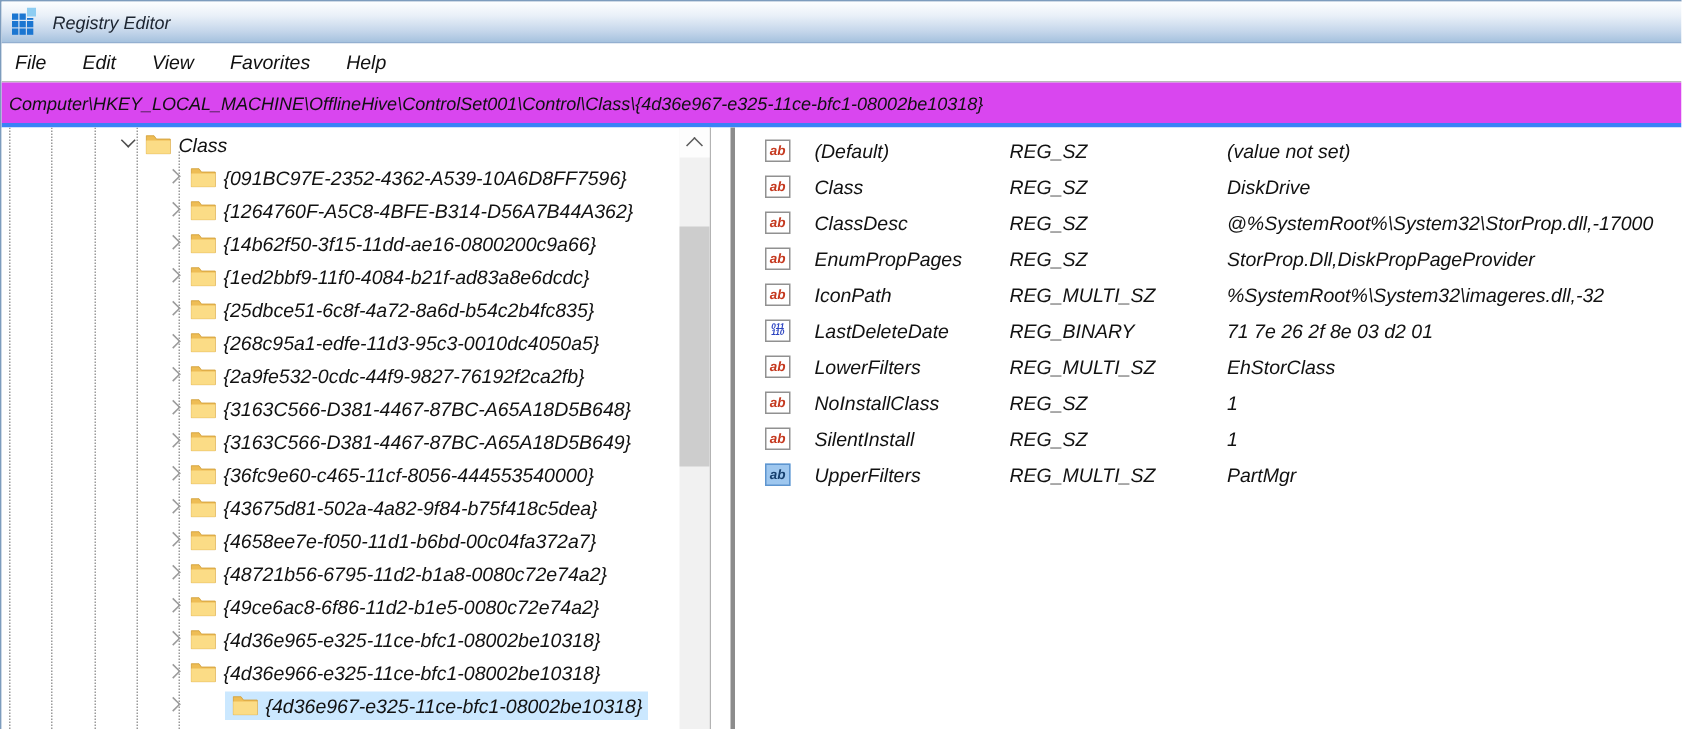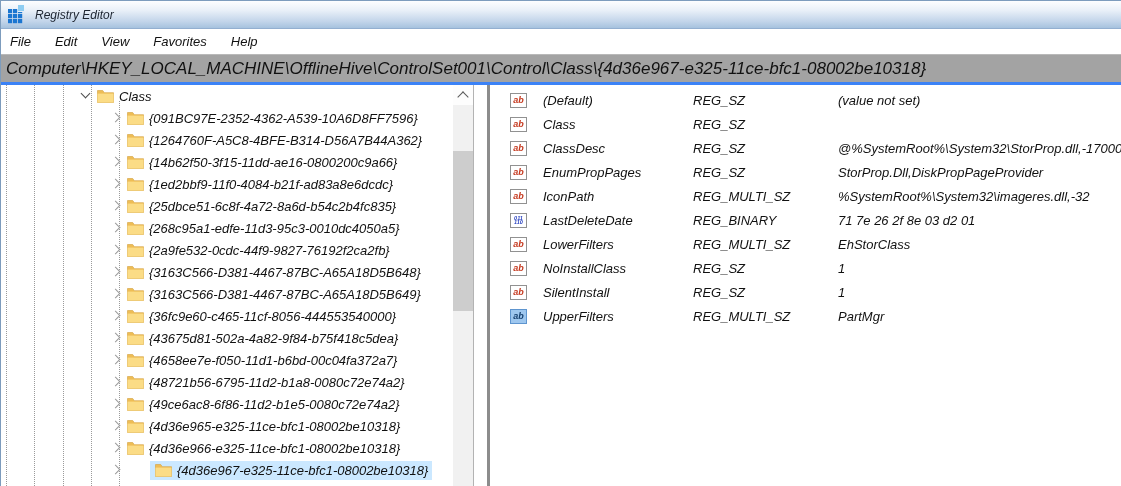--- a/index.html
+++ b/index.html
@@ -24,22 +24,22 @@
   
   .menubar {
     height:26px; background:#fff; display:flex; align-items:center;
     border-bottom:1px solid #b9b9b9; font-size:13px;
   }
   .menu-item { padding:0 12px; height:100%; display:flex; align-items:center; }
   .menu-item:first-child { padding-left:9px; }
 
   
   .addressbar {
-    height:27px; background:#a3a3a3; display:flex; align-items:center;
-    font-size:17px; padding-left:5px; white-space:nowrap; overflow:hidden;font-style:italic;
+    height:27px; background:#d946ef; display:flex; align-items:center;
+    font-size:12px; padding-left:5px; white-space:nowrap; overflow:hidden;font-style:italic;
   }
 
   
   .main { display:flex; height:404px; border-top:3px solid #3b82f6; }
 
   
   .tree-pane { width:452px; position:relative; background:#fff; overflow:hidden; flex:0 0 auto; }
   .guide { position:absolute; top:0; bottom:0; width:0; border-left:1px dotted #9a9a9a; }
   .g1 { left:5px; } .g2 { left:33px; } .g3 { left:62px; } .g4 { left:90px; }
   .g5 { left:118px; top:16px; }
@@ -83,21 +83,21 @@
   .v-icon {
     width:17px; height:15px; margin-left:20px; flex:0 0 auto;
     background:#fff; border:1px solid #919191; position:relative;
     display:flex; align-items:center; justify-content:center;
     font-style:italic; overflow:hidden;
   }
   .v-icon.string { color:#c5391f; font-size:9px; font-weight:bold; letter-spacing:0; }
   .v-icon.binary { color:#2b43c0; font-size:5.5px; line-height:4.5px; font-weight:bold; white-space:pre; text-align:center; }
   .v-icon.selected { background:#9ec7ef; border-color:#5e95cf; color:#16406f; }
   .v-name { width:130px; margin-left:16px; overflow:hidden; }
-  .v-type { width:145px; overflow:hidden;margin-left:20px; }
+  .v-type { width:145px; overflow:hidden; }
   .v-data { flex:1; overflow:hidden; }
 </style>
 </head>
 <body>
 
 <div class="window">
 
   <div class="titlebar">
     <span class="app-icon">
       <svg width="19" height="19" viewBox="0 0 19 19">
@@ -387,20 +387,21 @@
           <span class="v-icon string">ab</span>
           <span class="v-name">(Default)</span>
           <span class="v-type">REG_SZ</span>
           <span class="v-data">(value not set)</span>
         </div>
 
         <div class="value-row">
           <span class="v-icon string">ab</span>
           <span class="v-name">Class</span>
           <span class="v-type">REG_SZ</span>
+          <span class="v-data">DiskDrive</span>
         </div>
 
         <div class="value-row">
           <span class="v-icon string">ab</span>
           <span class="v-name">ClassDesc</span>
           <span class="v-type">REG_SZ</span>
           <span class="v-data">@%SystemRoot%\System32\StorProp.dll,-17000</span>
         </div>
 
         <div class="value-row">

